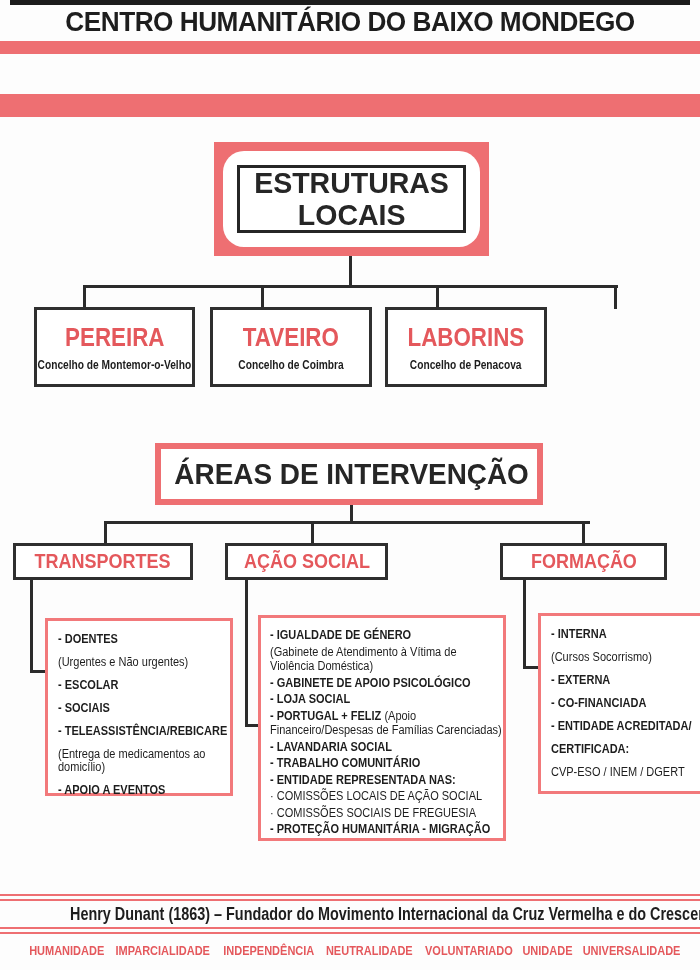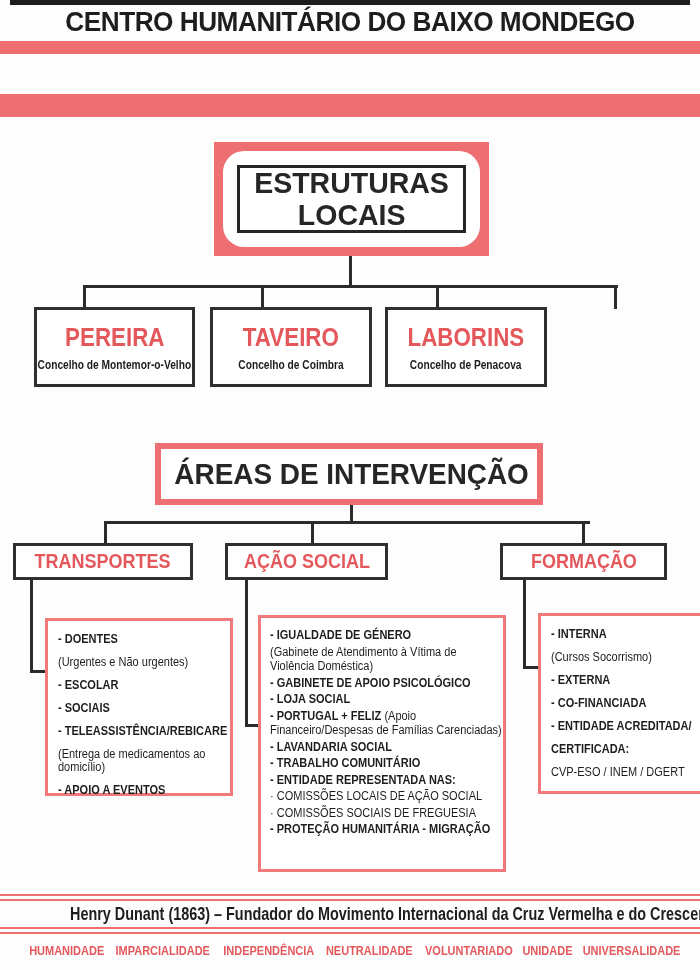--- a/index.html
+++ b/index.html
@@ -127,21 +127,21 @@
     <div class="listcontent" style="width:196px">
         <div class="line"><span class="seg-b">- DOENTES</span></div>
         <div class="line"><span class="seg-r">(Urgentes e Não urgentes)</span></div>
         <div class="line"><span class="seg-b">- ESCOLAR</span></div>
         <div class="line"><span class="seg-b">- SOCIAIS</span></div>
         <div class="line"><span class="seg-b">- TELEASSISTÊNCIA/REBICARE</span></div>
         <div class="line"><span class="seg-r">(Entrega de medicamentos ao domicílio)</span></div>
         <div class="line"><span class="seg-b">- APOIO A EVENTOS</span></div>
       </div>
   </div>
-  <div class="abs listbox tight" style="left:258px;top:615px;width:248px;height:257px;padding:10px 0 8px 9px">
+  <div class="abs listbox tight" style="left:258px;top:615px;width:248px;height:226px;padding:10px 0 8px 9px">
     <div class="listcontent" style="width:265px">
         <div class="line"><span class="seg-b">- IGUALDADE DE GÉNERO</span></div>
         <div class="line"><span class="seg-r">(Gabinete de Atendimento à Vítima de Violência Doméstica)</span></div>
         <div class="line"><span class="seg-b">- GABINETE DE APOIO PSICOLÓGICO</span></div>
         <div class="line"><span class="seg-b">- LOJA SOCIAL</span></div>
         <div class="line"><span class="seg-b">- PORTUGAL + FELIZ </span><span class="seg-r">(Apoio Financeiro/Despesas de Famílias Carenciadas)</span></div>
         <div class="line"><span class="seg-b">- LAVANDARIA SOCIAL</span></div>
         <div class="line"><span class="seg-b">- TRABALHO COMUNITÁRIO</span></div>
         <div class="line"><span class="seg-b">- ENTIDADE REPRESENTADA NAS:</span></div>
         <div class="line"><span class="seg-s">· COMISSÕES LOCAIS DE AÇÃO SOCIAL</span></div>

